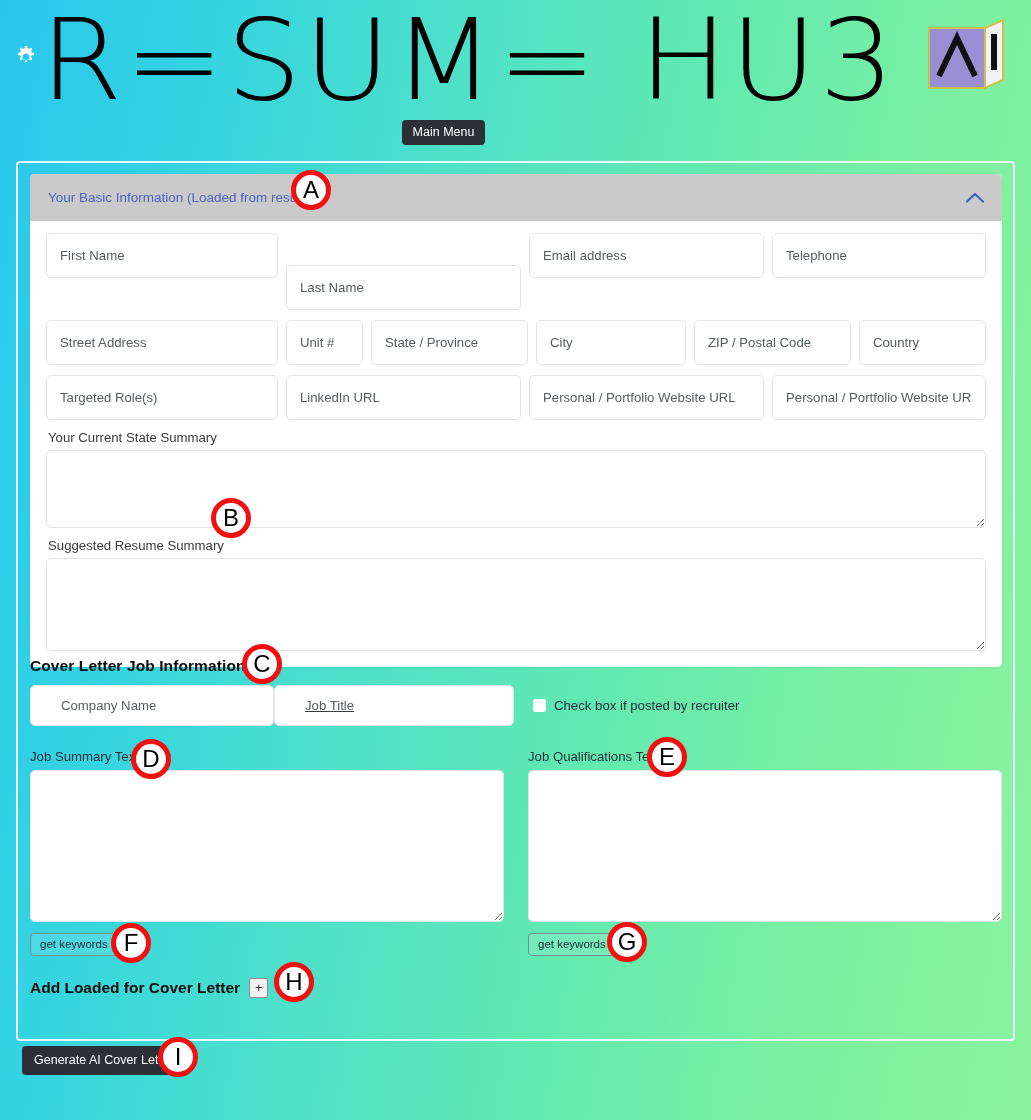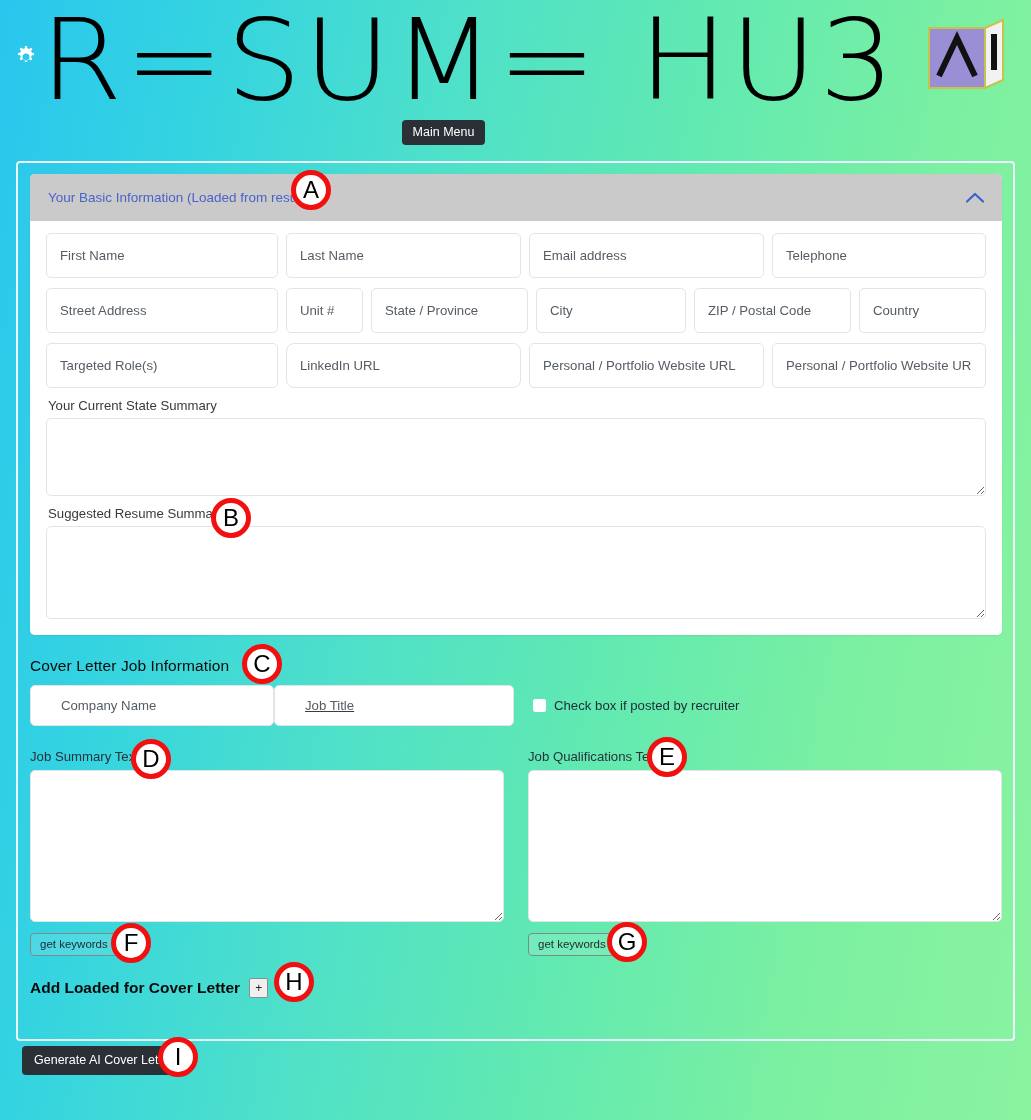--- a/index.html
+++ b/index.html
@@ -130,21 +130,21 @@
     color:#333;
   }
 
   
   .cl-section {
     position:absolute;
     left:12px; top:494px;
     width:972px;
   }
   .cl-title {
-    font-weight:normal;
+    font-weight:bold;
     font-size:15.5px;
     color:#0b0b0b;
     letter-spacing:.1px;
     margin:0 0 10px 0;
   }
   .cl-row1 { display:flex; align-items:center; gap:0; }
   .cl-input {
     height:41px;
     border:1px solid #e2e4e7;
     border-radius:5px;
@@ -274,37 +274,37 @@
         <svg width="18" height="11" viewBox="0 0 18 11" fill="none">
           <path d="M1 9.5 L9 2 L17 9.5" stroke="#3a62c9" stroke-width="2.2" stroke-linecap="round" stroke-linejoin="round"></path>
         </svg>
       </span>
     </div>
 
     <div class="accordion-body">
 
       <div class="frow">
         <input class="finput" style="flex: 0 0 232px;" placeholder="First Name">
-        <input class="finput" style="flex: 0 0 235px;" placeholder="Last Name">
+        <input class="finput" style="flex: 0 0 235px; margin-top: 32px;" placeholder="Last Name">
         <input class="finput" style="flex: 0 0 235px;" placeholder="Email address">
         <input class="finput" style="flex: 1 1 auto;" placeholder="Telephone">
       </div>
 
       <div class="frow">
         <input class="finput" style="flex: 0 0 232px;" placeholder="Street Address">
         <input class="finput" style="flex: 0 0 77px;" placeholder="Unit #">
         <input class="finput" style="flex: 0 0 157px;" placeholder="State / Province">
         <input class="finput" style="flex: 0 0 150px;" placeholder="City">
         <input class="finput" style="flex: 0 0 157px;" placeholder="ZIP / Postal Code">
         <input class="finput" style="flex: 1 1 auto;" placeholder="Country">
       </div>
 
       <div class="frow">
         <input class="finput" style="flex: 0 0 232px;" placeholder="Targeted Role(s)">
-        <input class="finput" style="flex: 0 0 235px; border-radius: 8px;" placeholder="LinkedIn URL">
+        <input class="finput" style="flex: 0 0 235px;" placeholder="LinkedIn URL">
         <input class="finput" style="flex: 0 0 235px;" placeholder="Personal / Portfolio Website URL">
         <input class="finput" style="flex: 1 1 auto;" placeholder="Personal / Portfolio Website URL">
       </div>
 
       <label class="flabel">Your Current State Summary</label>
       <textarea class="ftext" style="height: 78px;"></textarea>
 
       <label class="flabel">Suggested Resume Summary</label>
       <textarea class="ftext" style="height: 93px;"></textarea>
     </div>

